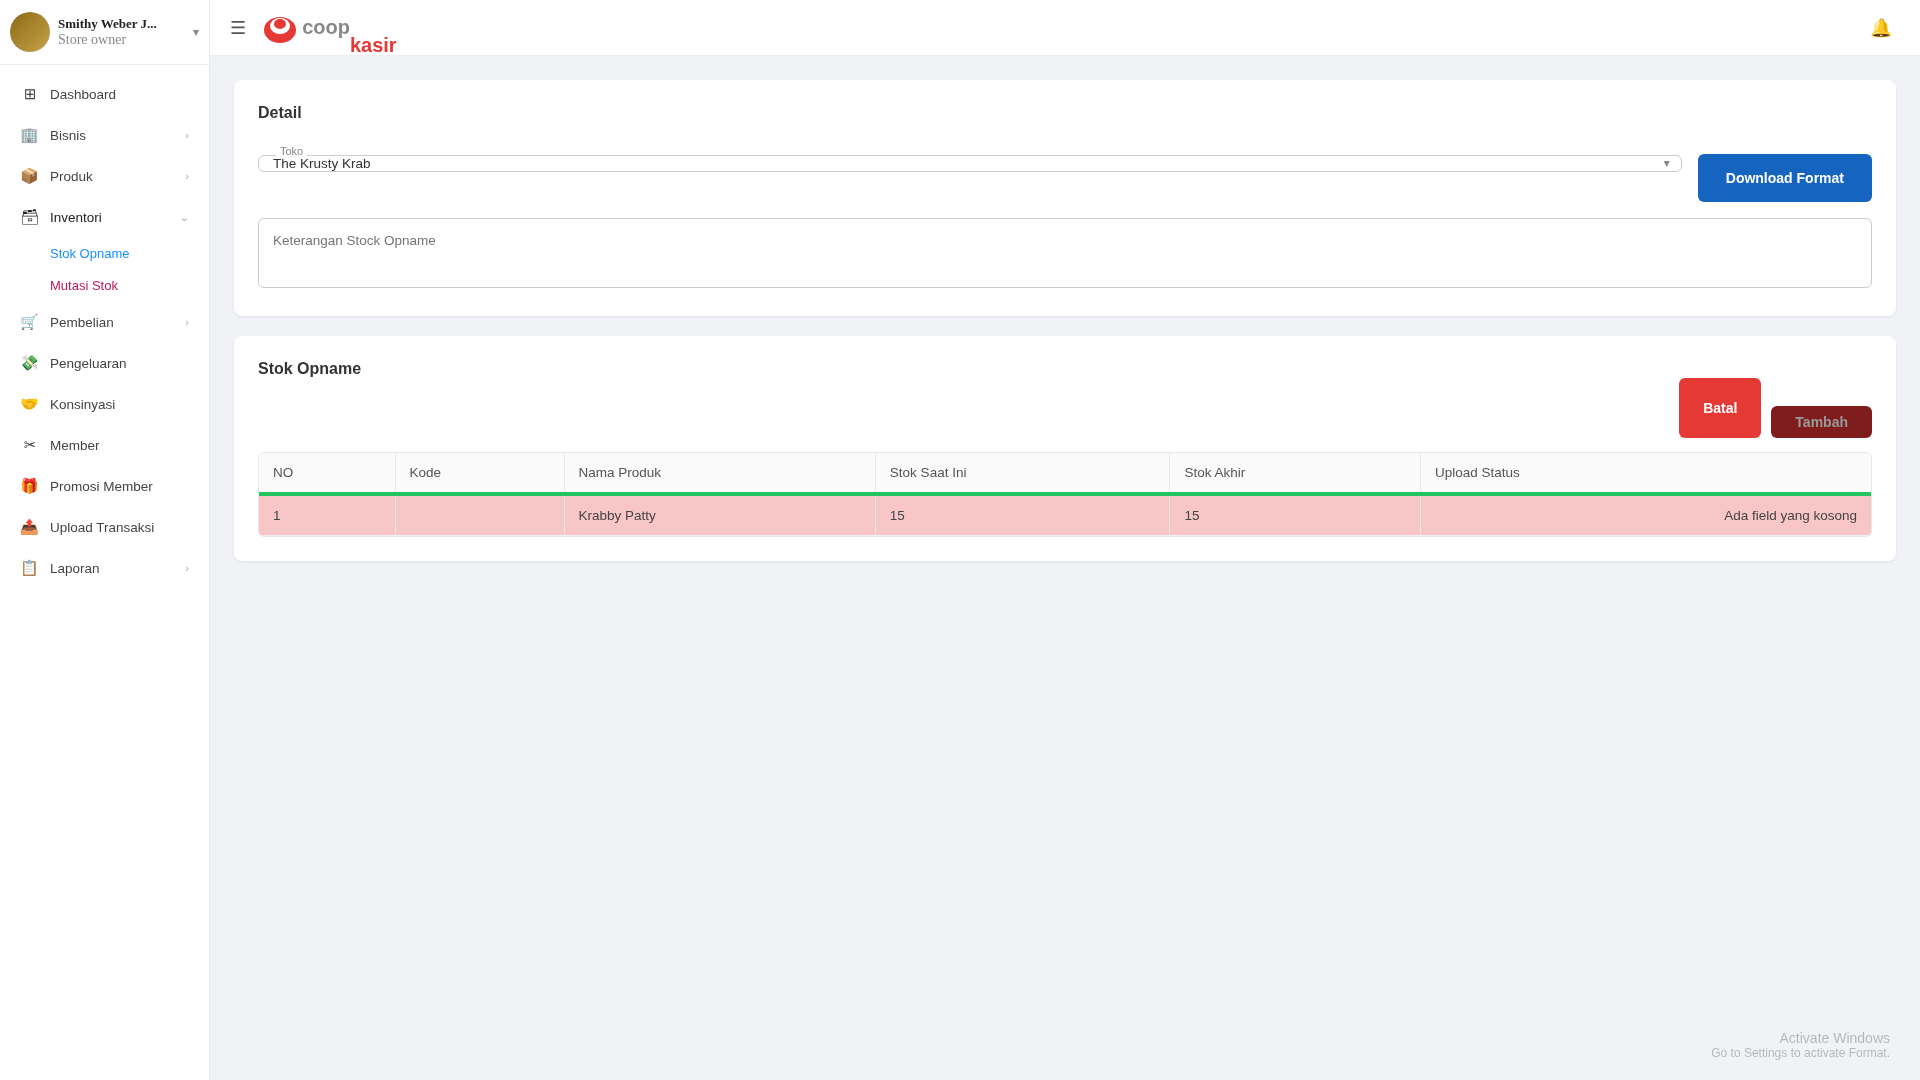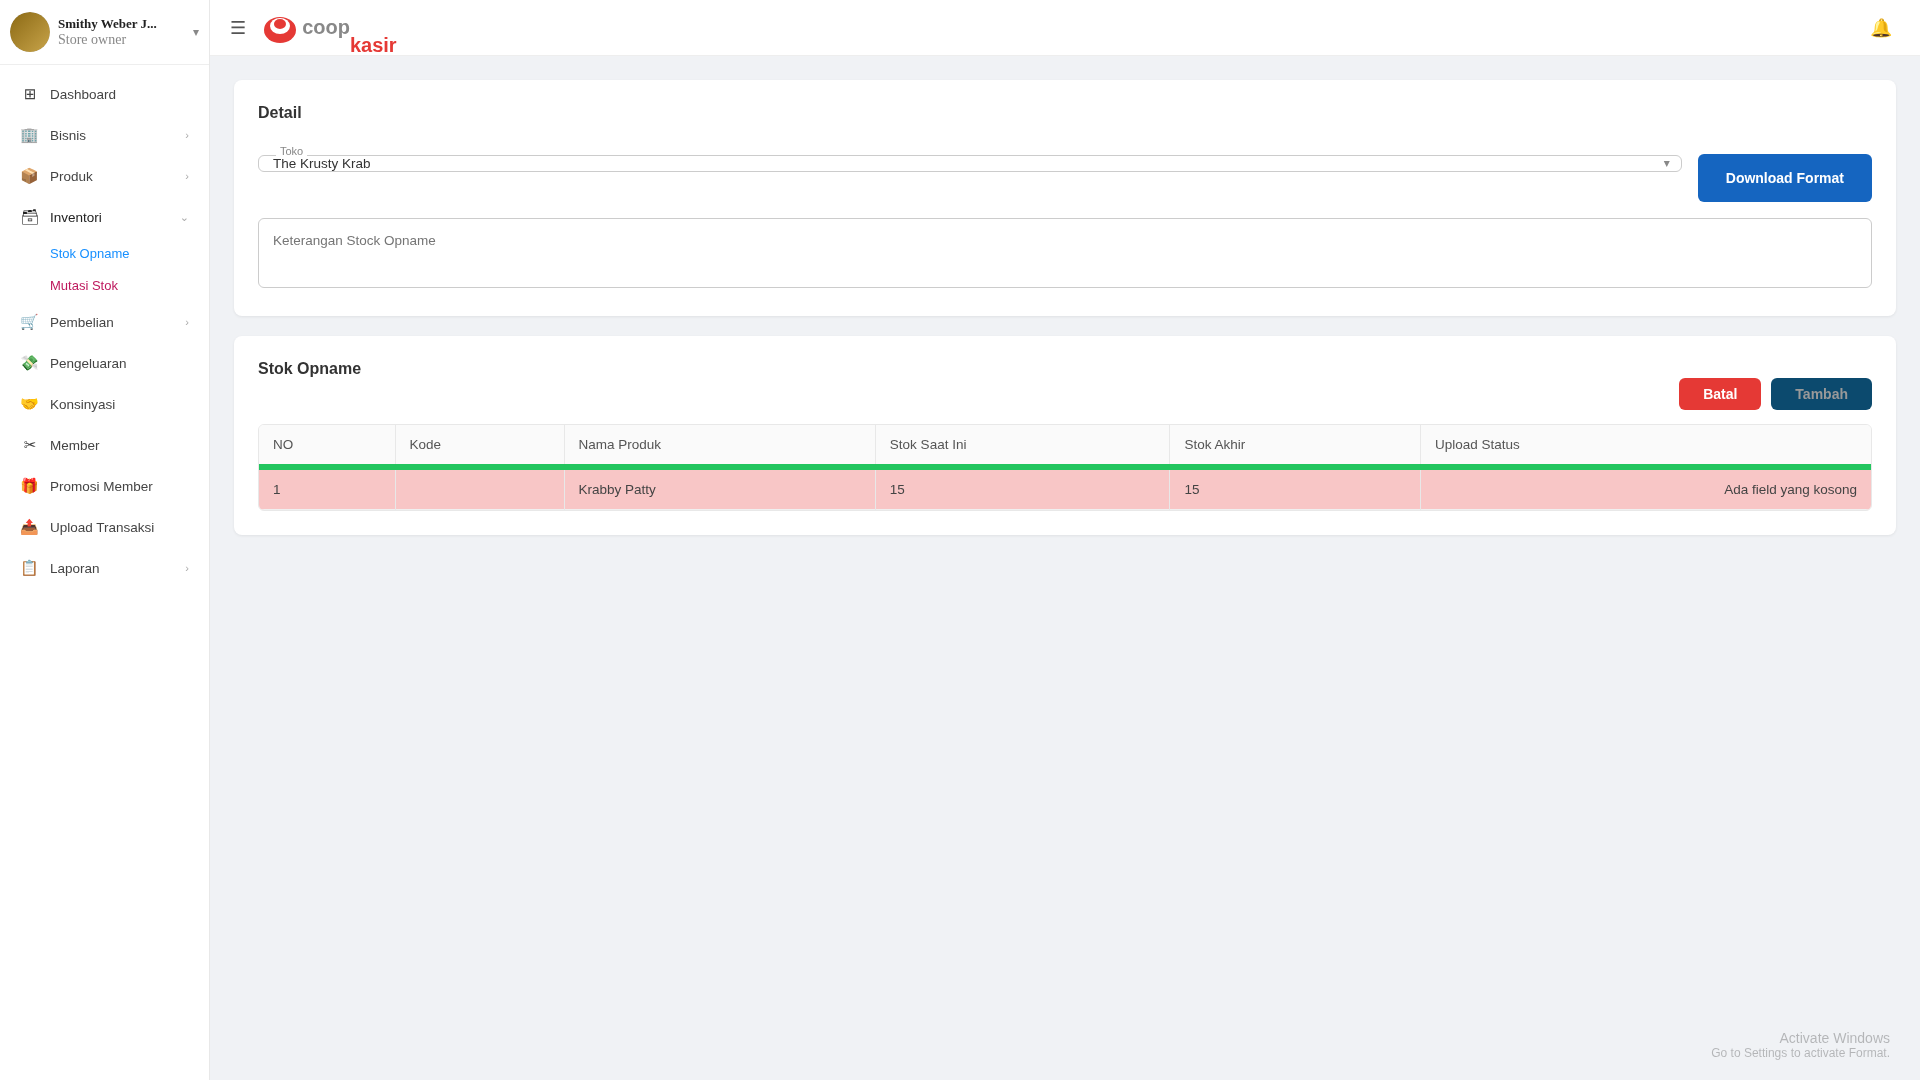--- a/index.html
+++ b/index.html
@@ -261,28 +261,29 @@
       background: #e53935;
       color: #fff;
       border: none;
       border-radius: 6px;
       padding: 8px 24px;
       font-size: 14px;
       font-weight: 600;
       cursor: pointer;
     }
     .btn-tambah {
-      background: #0c4a6e;
+      background: #7f1d1d;
       color: #999;
       border: none;
       border-radius: 6px;
       padding: 8px 24px;
       font-size: 14px;
       font-weight: 600;
       cursor: pointer;
+      margin-top: 28px;
     }
 
     
     .table-container {
       border: 1px solid #e8e8e8;
       border-radius: 6px;
       overflow: hidden;
     }
     table {
       width: 100%;
@@ -290,21 +291,21 @@
       font-size: 13.5px;
     }
     thead tr {
       background: #fafafa;
     }
     thead th {
       padding: 12px 14px;
       text-align: left;
       color: #555;
       font-weight: 500;
-      border-bottom: 6px solid #22c55e;
+      border-bottom: 4px solid #22c55e;
       border-right: 1px solid #e8e8e8;
     }
     thead th:last-child { border-right: none; }
     tbody tr {
       border-bottom: 1px solid #f0f0f0;
     }
     tbody tr.row-error {
       background: #f8c6c6;
     }
     tbody td {

